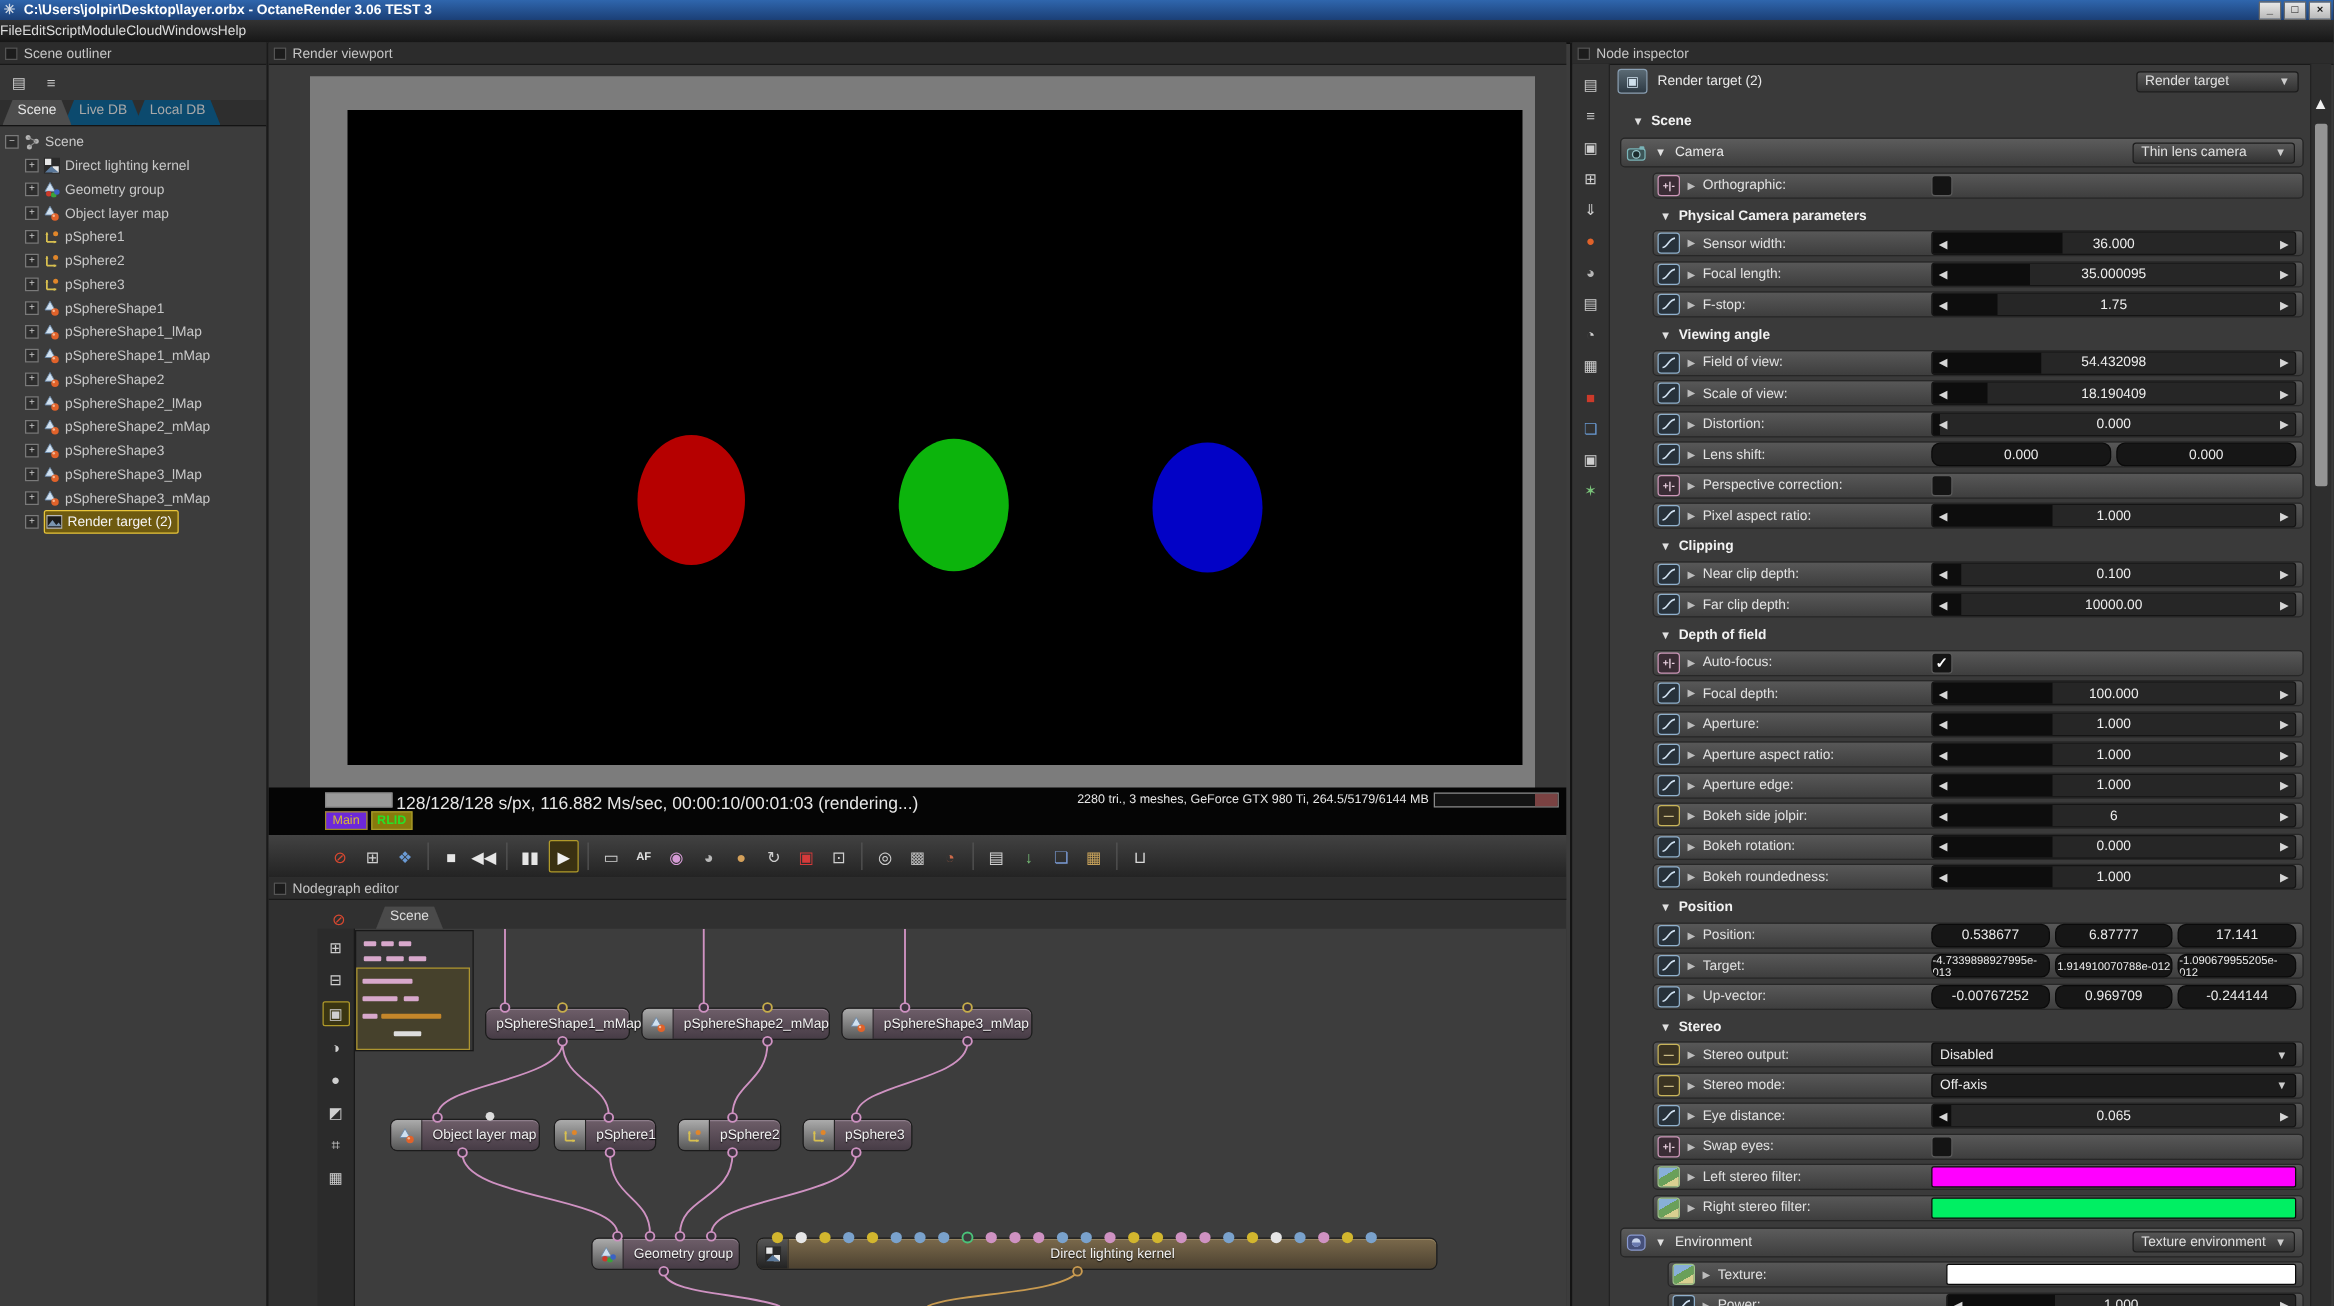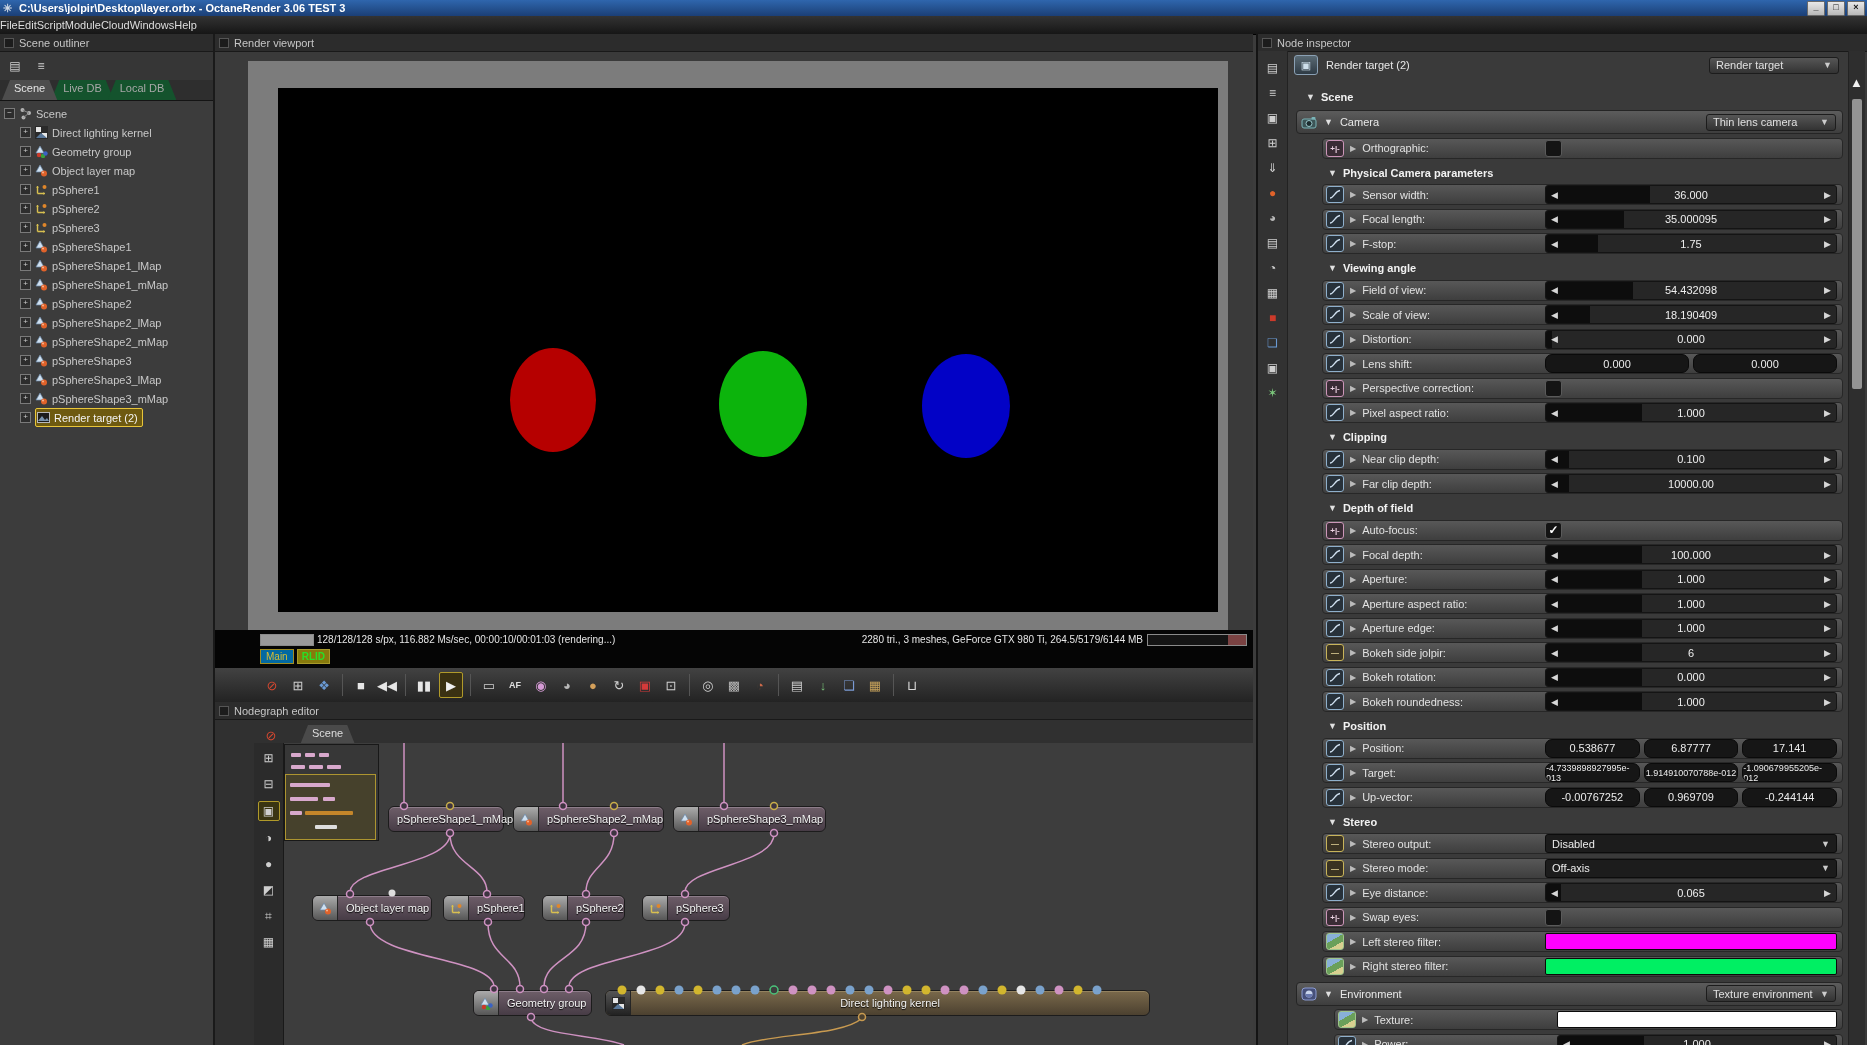--- a/index.html
+++ b/index.html
@@ -20,45 +20,45 @@
   
   .ptitle{height:17px;background:#2c2c2c;border-bottom:1px solid #191919;display:flex;align-items:center;
     gap:5px;padding-left:4px;color:#c6c6c6;}
   .dockbox{width:8px;height:8px;background:#1c1c1c;border:1px solid #555;}
   
   #outliner{position:absolute;left:0;top:34px;width:213px;height:1011px;background:#3c3c3c;
     border-right:2px solid #1a1a1a;}
   #ol-tools{height:28px;display:flex;align-items:center;gap:8px;padding-left:6px;background:#363636;}
   .toolico{width:18px;height:16px;color:#cfcfcf;font-size:12px;line-height:16px;text-align:center;}
   #ol-tabs{height:20px;background:#2e2e2e;border-bottom:1px solid #141414;display:flex;align-items:flex-end;padding-left:2px;}
-  .tab{height:18px;padding:2px 12px 0;margin-right:-6px;background:#14532d;color:#a8a8a8;
+  .tab{height:18px;padding:2px 12px 0;margin-right:-6px;background:#0c4a6e;color:#a8a8a8;
     clip-path:polygon(8px 0,calc(100% - 8px) 0,100% 100%,0 100%);}
   .tab.active{background:#4d4d4d;color:#e4e4e4;z-index:2;}
   #tree{padding-top:3px;}
   .trow{height:19px;display:flex;align-items:center;gap:4px;color:#c8c8c8;}
   .texp{width:9px;height:9px;background:#2d2d2d;border:1px solid #7a7a7a;color:#ccc;font-size:8px;
     line-height:7px;text-align:center;flex:none;}
   .tico{width:13px;height:13px;flex:none;display:flex;align-items:center;justify-content:center;}
   .tlabel{white-space:nowrap;}
   .trow.sel .tlabel{color:#f4f4f4;}
   .trow.sel .selwrap{background:#6e5a10;border:1px solid #e8c53a;border-radius:2px;
     display:flex;align-items:center;gap:4px;padding:0 4px 0 1px;height:17px;}
   
   #vp{position:absolute;left:215px;top:34px;width:1038px;height:668px;background:#3a3a3a;}
   #vp-gray{position:absolute;left:33px;top:27px;width:980px;height:601px;background:#7c7c7c;}
   #vp-img{position:absolute;left:63px;top:54px;width:940px;height:524px;background:#000;}
   .ball{position:absolute;border-radius:50%;}
   #vp-status{position:absolute;left:0px;top:596px;width:1038px;height:38px;background:#050505;}
   .pbar{position:absolute;height:10px;border:1px solid #8a8a8a;background:#9a9a9a;}
   .pbar2{position:absolute;height:10px;border:1px solid #8a8a8a;background:#141414;}
   .pbar2 .seg{position:absolute;right:0;top:0;height:100%;width:18%;background:#7a4242;}
-  #stats-l{position:absolute;left:102px;top:4px;color:#e6e6e6;font-size:10px;white-space:nowrap;}
+  #stats-l{position:absolute;left:102px;top:4px;color:#e6e6e6;font-size:14px;white-space:nowrap;}
   #stats-r{position:absolute;right:110px;top:4px;color:#e6e6e6;font-size:10px;white-space:nowrap;}
   #passtabs{position:absolute;left:45px;top:19px;display:flex;gap:3px;}
-  .ptab-main{border:1px solid #a08c20;color:#d8bc32;background:#0369a1;padding:0 5px;font-size:10px;height:13px;line-height:13px;}
+  .ptab-main{border:1px solid #a08c20;color:#d8bc32;background:#6d28d9;padding:0 5px;font-size:10px;height:13px;line-height:13px;}
   .ptab-rlid{border:1px solid #a89a2a;color:#28e028;background:#877a0c;padding:0 4px;font-size:10px;height:13px;line-height:13px;font-weight:bold;}
   #vp-toolbar{position:absolute;left:0;top:634px;width:1038px;height:34px;
     background:linear-gradient(#424242,#232323);display:flex;align-items:center;gap:4px;padding-left:46px;box-sizing:border-box;}
   .gi{width:22px;height:24px;display:flex;align-items:center;justify-content:center;color:#cfcfcf;
     font-size:13px;flex:none;}
   .vsep{width:1px;height:22px;background:#555;margin:0 3px;flex:none;}
   
   #ng{position:absolute;left:215px;top:702px;width:1038px;height:343px;background:#303030;}
   #ng-redico{position:absolute;left:45px;top:21px;}
   #ng-tab{position:absolute;left:85px;top:23px;height:18px;padding:2px 12px 0;background:#4a4a4a;color:#ddd;

